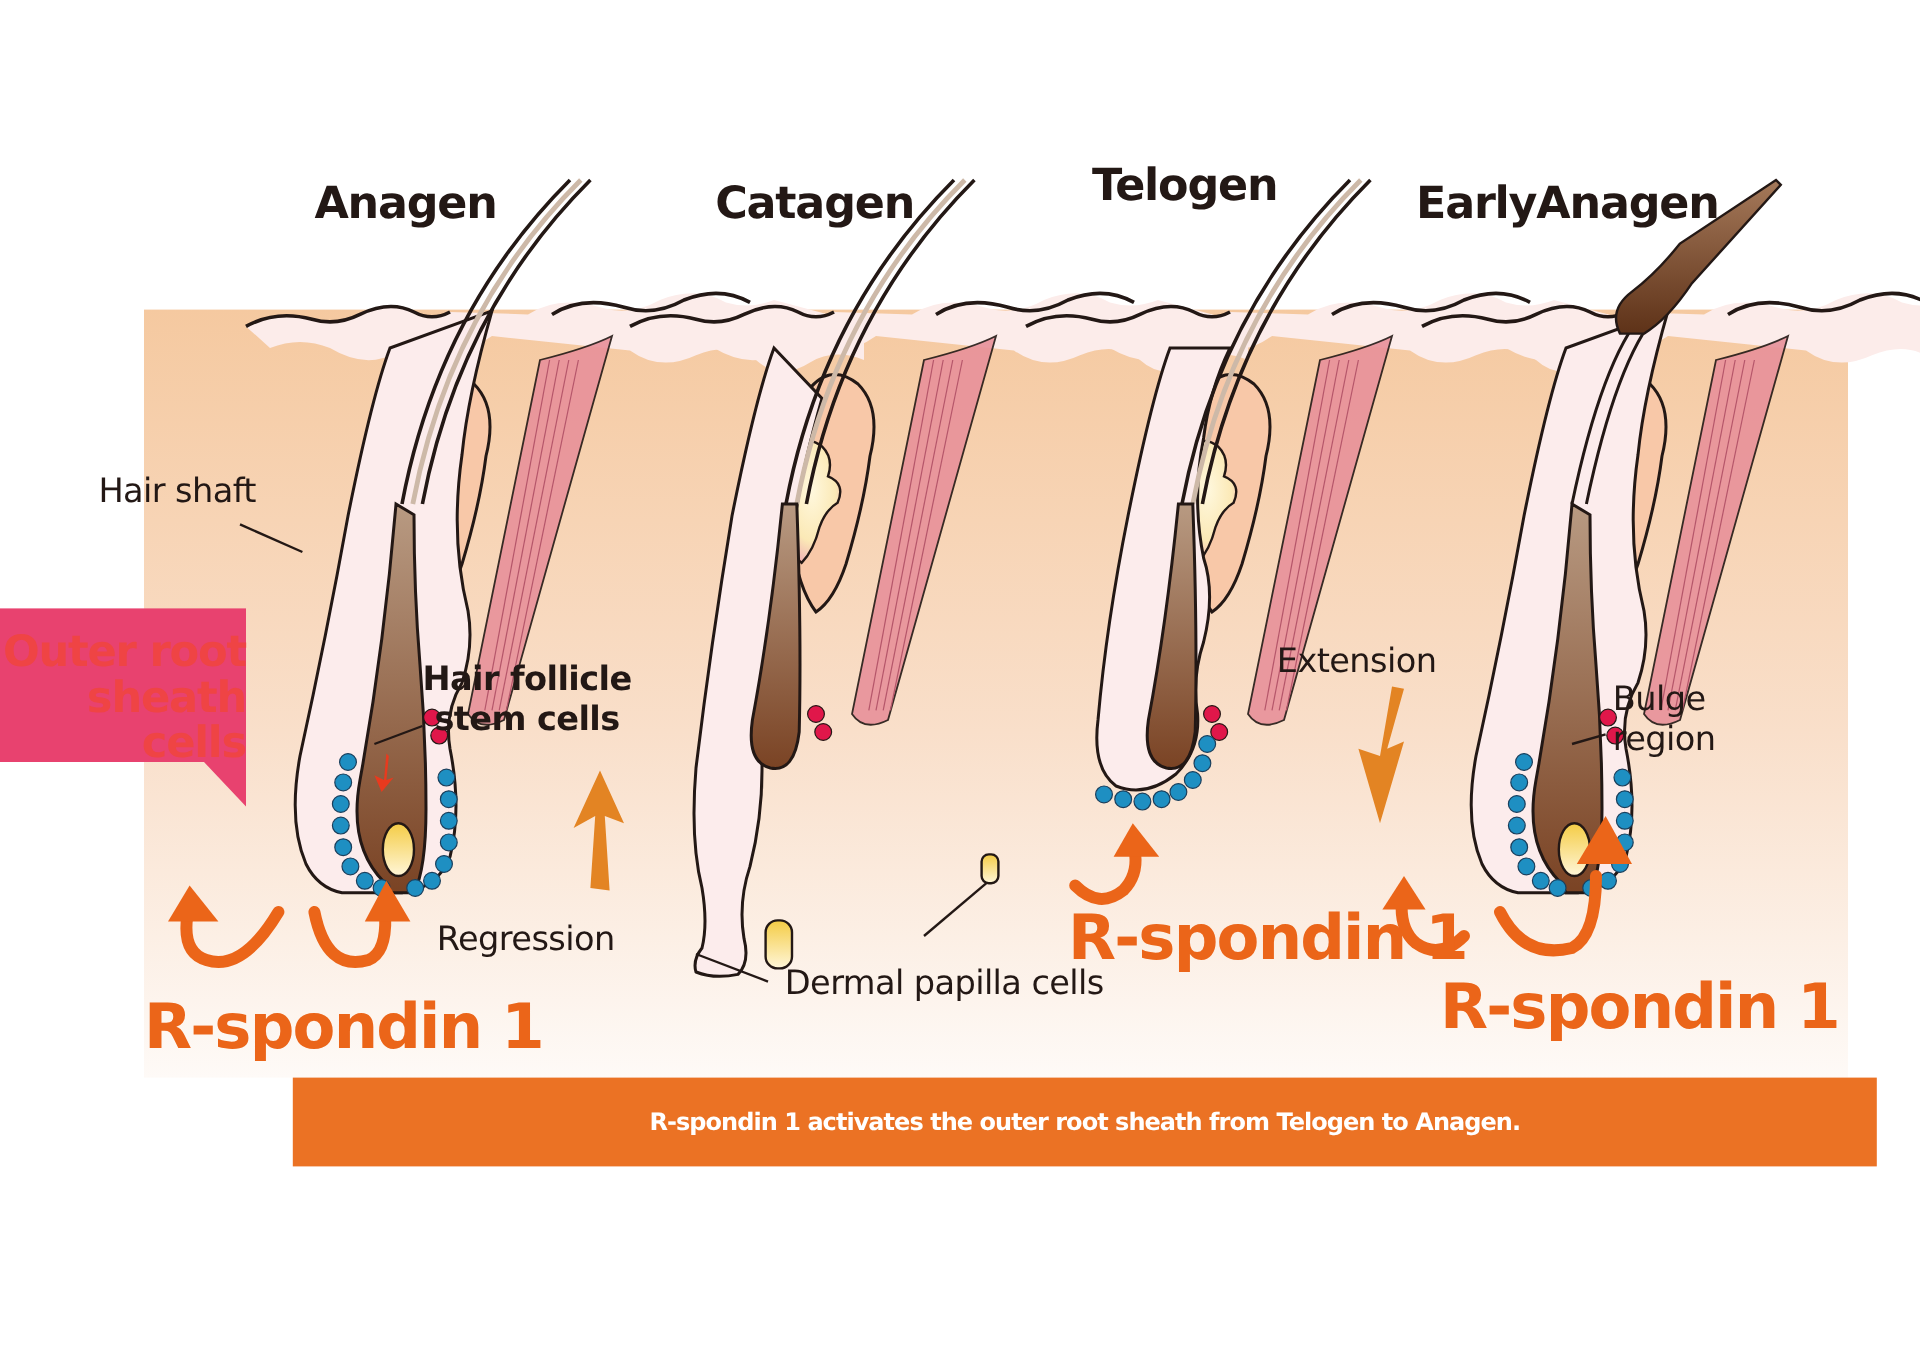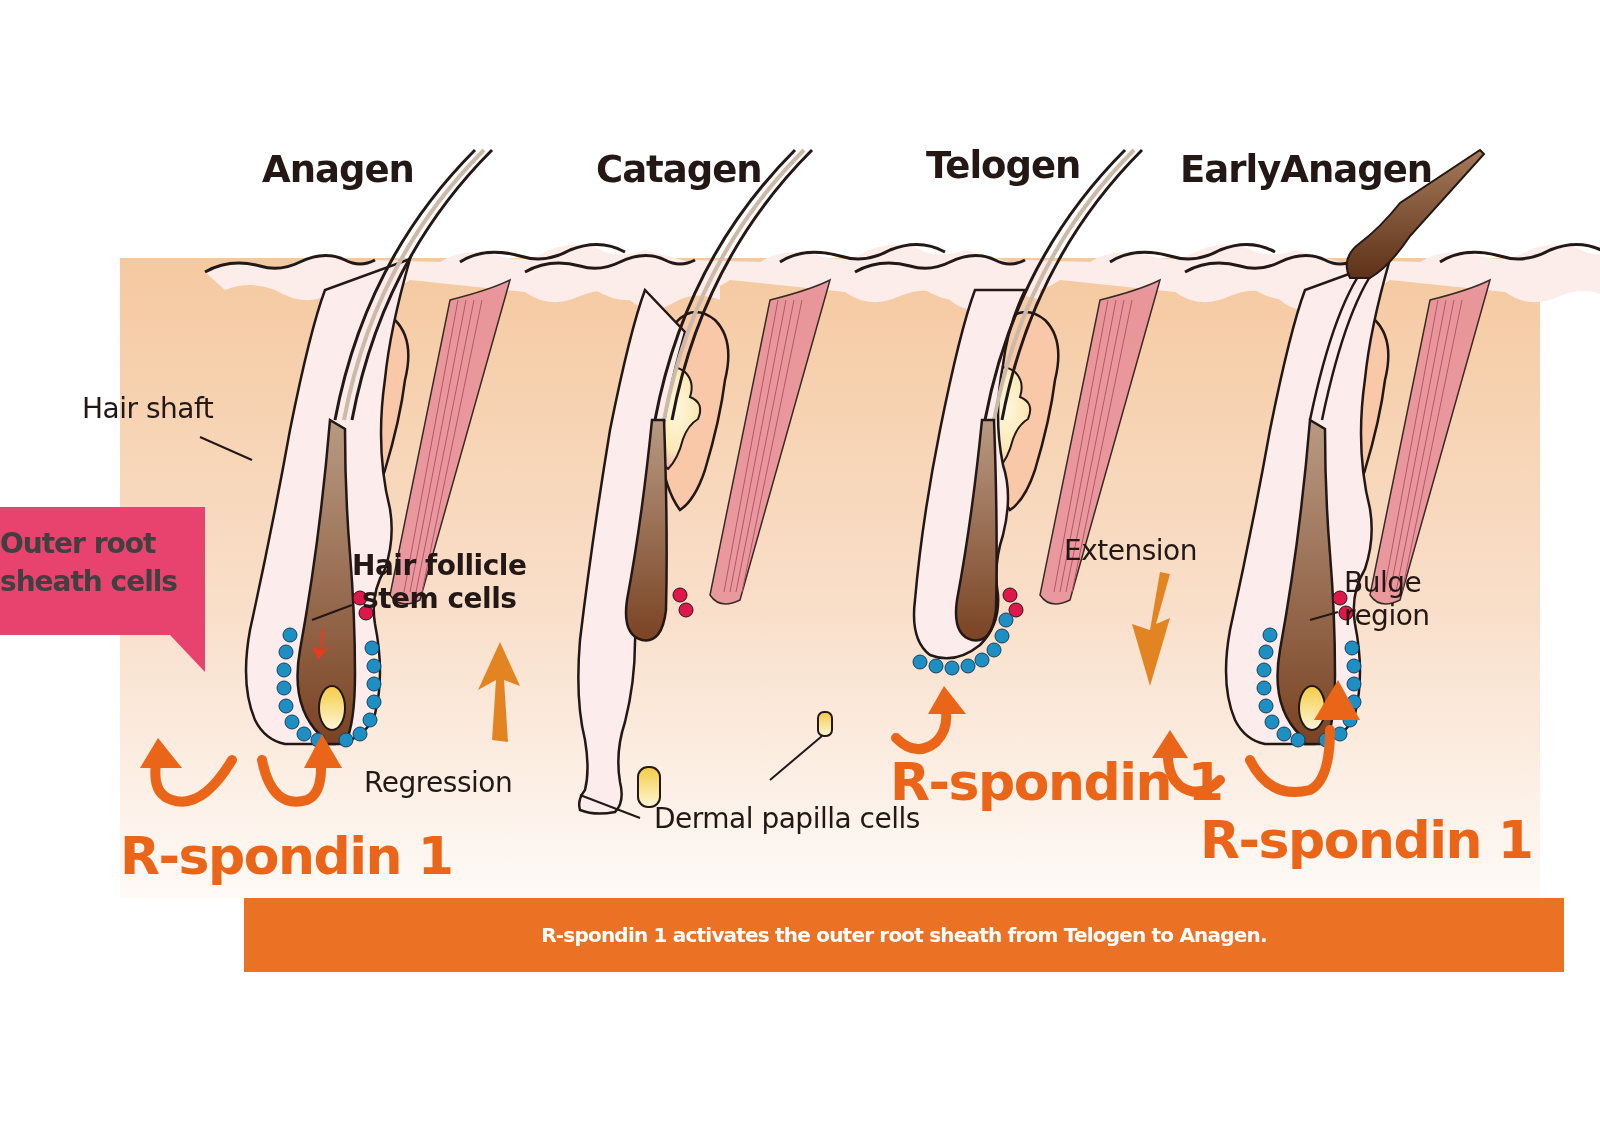--- a/index.html
+++ b/index.html
@@ -3,21 +3,21 @@
 <meta charset="utf-8">
 <style>
   html, body { margin: 0; padding: 0; background: #ffffff; }
   body { width: 1600px; height: 1142px; position: relative; overflow: hidden; font-family: "DejaVu Sans", sans-serif; }
   #stage { position: absolute; left: 0; top: 0; width: 1600px; height: 852px; }
   .lbl { position: absolute; white-space: nowrap; color: #231815; font-family: "DejaVu Sans", sans-serif; letter-spacing: -0.5px; }
   .phase { font-size: 37px; font-weight: bold; letter-spacing: -1px; }
   .small { font-size: 28px; line-height: 33px; }
   .rsp { color: #eb6519; font-size: 52px; font-weight: bold; letter-spacing: -1.5px; }
   .callout { position: absolute; left: 0; top: 507px; width: 205px; height: 128px; background: #e8426f; }
-  .callout-text { position: absolute; left: 0; top: 525px; width: 205px; text-align: left; color: #404040; font-size: 28px; font-weight: bold; line-height: 38px; letter-spacing: -1px; }
+  .callout-text { position: absolute; left: 0; top: 525px; width: 205px; text-align: right; color: #ef4444; font-size: 36px; font-weight: bold; line-height: 38px; letter-spacing: -1px; }
   .banner { position: absolute; left: 244px; top: 898px; width: 1320px; height: 74px; background: #eb7224; }
   .banner-text { position: absolute; left: 244px; top: 898px; width: 1320px; height: 74px; line-height: 74px; text-align: center; color: #ffffff; font-size: 20px; font-weight: bold; letter-spacing: -0.8px; }
   svg { position: absolute; left: 0; top: 0; }
 </style>
 </head>
 <body>
 
 <div id="stage">
   <svg width="1600" height="1142" viewBox="0 0 1600 1142">
     <defs>
@@ -183,21 +183,21 @@
         <path d="M1152 758 L1170 730 L1188 758 z" fill="#eb6519"></path>
         <path d="M1250 760 q20 40 60 30 q20 -10 20 -60" fill="none" stroke="#eb6519" stroke-width="10" stroke-linecap="round"></path>
         <path d="M1314 720 L1338 680 L1360 720 z" fill="#eb6519"></path>
         <path d="M492 740 L496 680 L478 690 L500 642 L520 686 L504 680 L508 742 z" fill="#e38423"></path>
         <path d="M1160 572 L1150 630 L1132 624 L1150 686 L1170 618 L1156 624 L1170 574 z" fill="#e38423"></path>
       </g>
   </svg>
 
   <div class="lbl phase" style="left:262px; top:148px;">Anagen</div>
   <div class="lbl phase" style="left:596px; top:148px;">Catagen</div>
-  <div class="lbl phase" style="left:910px; top:144px;margin-left:16px;">Telogen</div>
+  <div class="lbl phase" style="left:910px; top:133px;">Telogen</div>
   <div class="lbl phase" style="left:1180px; top:148px;">EarlyAnagen</div>
 
   <div class="lbl small" style="left:82px; top:392px;">Hair shaft</div>
 
   <div class="callout"></div>
   <div class="callout-text">
     <div>Outer root</div>
     <div>sheath cells</div>
   </div>
 

